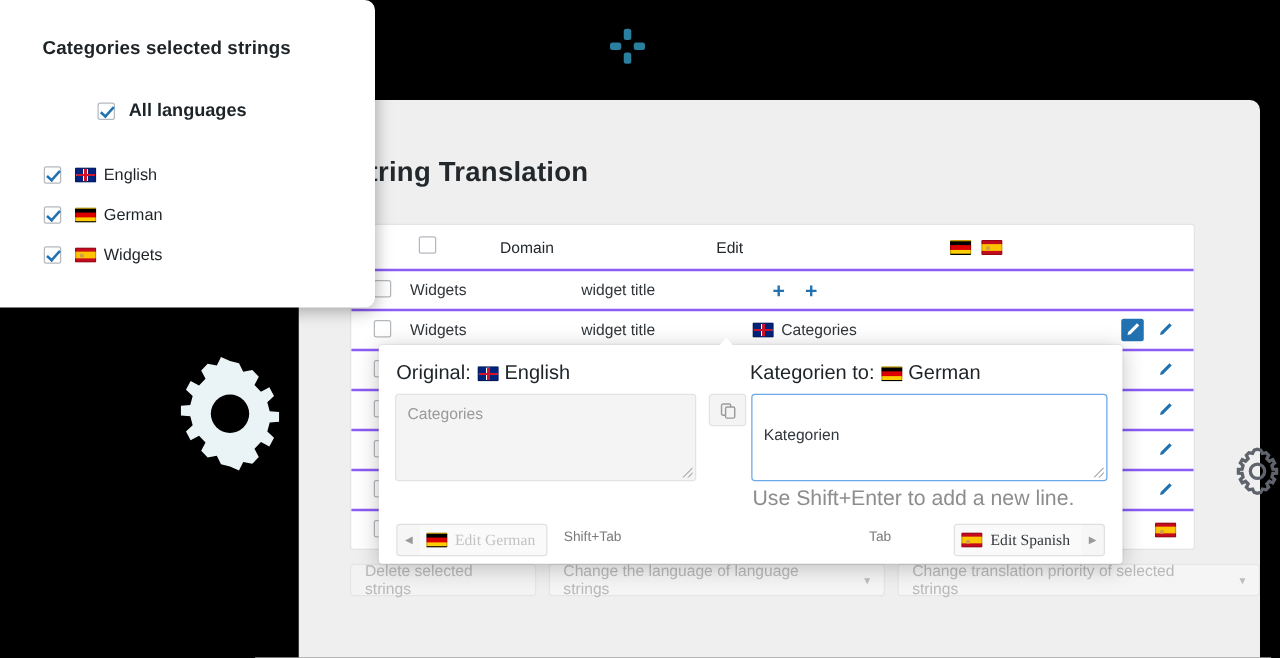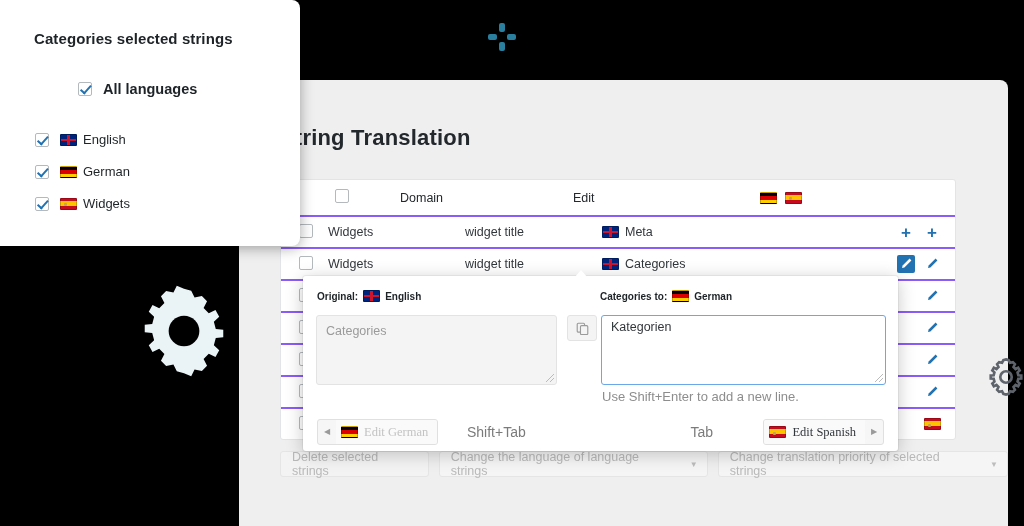--- a/index.html
+++ b/index.html
@@ -104,21 +104,21 @@
   
   .trow.hidden-row .c-check { color:transparent; }
 
   
   #translate-popup {
     position:absolute; left:303px; top:276px; width:595px; height:175px;
     background:#ffffff; border-radius:3px;
     box-shadow:0 3px 18px rgba(0,0,0,.22), 0 0 0 1px rgba(0,0,0,.05);
     z-index:50;
   }
-  .pu-label { position:absolute; font-size:10px; font-weight:bold; color:#1d2327;
+  .pu-label { position:absolute; font-size:16px; font-weight:normal; color:#1d2327;
               display:flex; align-items:center; white-space:nowrap; }
   .pu-label .flag { margin:0 5px; }
   #pu-orig-label { left:14px; top:14px; }
   #pu-trans-label { left:297px; top:14px; }
 
   #pu-orig-box {
     position:absolute; left:13px; top:39px; width:241px; height:70px;
     background:#f4f4f4; border:1px solid #e3e3e3; border-radius:3px;
     font-size:12.5px; color:#9a9a9a; padding:8px 9px;
     font-family:"Liberation Sans", sans-serif;
@@ -130,44 +130,44 @@
       linear-gradient(135deg, transparent 70%, #bbb 70% 80%, transparent 80%);
   }
   #pu-copy-btn {
     position:absolute; left:264px; top:39px; width:30px; height:26px;
     background:#f4f4f4; border:1px solid #e3e3e3; border-radius:3px;
     display:flex; align-items:center; justify-content:center;
   }
   #pu-trans-box {
     position:absolute; left:298px; top:39px; width:285px; height:70px;
     background:#ffffff; border:1px solid #6aa8e8; border-radius:3px;
-    font-size:12.5px; color:#32373c; padding:4px 9px;
+    font-size:12.5px; color:#32373c; padding:25px 9px;
   }
   #pu-trans-box::after {
     content:""; position:absolute; right:2px; bottom:2px; width:8px; height:8px;
     background:
       linear-gradient(135deg, transparent 45%, #bbb 45% 55%, transparent 55%),
       linear-gradient(135deg, transparent 70%, #bbb 70% 80%, transparent 80%);
   }
-  #pu-hint { position:absolute; left:299px; top:113px; font-size:13px; color:#8d8d8d; }
+  #pu-hint { position:absolute; left:299px; top:113px; font-size:17px; color:#8d8d8d; }
 
   .pu-navbtn { position:absolute; display:flex; align-items:center; height:26px;
                border:1px solid #e0e0e0; border-radius:3px; background:#f6f6f6;
                font-size:12.5px; overflow:hidden; }
   .pu-navbtn .arrow { width:18px; text-align:center; font-size:8px; color:#9a9a9a;
                       line-height:24px; flex:0 0 auto; }
   .pu-navbtn .lbl { display:flex; align-items:center; padding:0 9px 0 5px;
                     background:#fafafa; height:100%;font-family:Liberation Serif, serif; }
   .pu-navbtn .lbl .flag { margin-right:6px; }
   #pu-prev-btn { left:14px; top:143px; color:#c3c3c3; }
   #pu-prev-btn .lbl { color:#c3c3c3; }
   #pu-next-btn { right:14px; top:143px; color:#32373c; }
   #pu-next-btn .lbl { color:#32373c; order:0; }
   #pu-next-btn .arrow { order:1; }
-  .pu-key { position:absolute; top:148px; font-size:14px; color:#7b7b7b;margin-left:16px; }
+  .pu-key { position:absolute; top:148px; font-size:11px; color:#7b7b7b; }
   #pu-prev-key { left:148px; }
   #pu-next-key { right:185px; }
 
   
   #pu-caret {
     position:absolute; left:574px; top:270px; width:14px; height:8px; z-index:51;
     background:#fff; clip-path:polygon(50% 0, 100% 100%, 0 100%);
   }
 
   
@@ -240,24 +240,20 @@
         <span class="flag es"></span>
       </div>
     </div>
 
     <div class="trow">
       <div class="c c-check">
         <span class="cb"></span>
       </div>
       <div class="c c-domain">Widgets</div>
       <div class="c c-name">widget title</div>
-      <div class="c c-string">
-        <span class="flag gb"></span>
-        <span>Meta</span>
-      </div>
       <div class="c c-act">
         <span class="icon-plus">+</span>
         <span class="icon-plus">+</span>
       </div>
     </div>
 
     <div class="trow">
       <div class="c c-check">
         <span class="cb"></span>
       </div>
@@ -360,21 +356,21 @@
 <div id="pu-caret"></div>
 <div id="translate-popup">
 
   <div class="pu-label" id="pu-orig-label">
     <span>Original:</span>
     <span class="flag gb"></span>
     <span>English</span>
   </div>
 
   <div class="pu-label" id="pu-trans-label">
-    <span>Categories to:</span>
+    <span>Kategorien to:</span>
     <span class="flag de"></span>
     <span>German</span>
   </div>
 
   <div id="pu-orig-box">Categories</div>
 
   <div id="pu-copy-btn">
     <svg width="13" height="13" viewBox="0 0 16 16">
       <rect x="1.5" y="1.5" width="9" height="11" rx="1.4" fill="none" stroke="#9a9a9a" stroke-width="1.4"></rect>
       <rect x="5.5" y="4.5" width="9" height="11" rx="1.4" fill="#f4f4f4" stroke="#9a9a9a" stroke-width="1.4"></rect>

